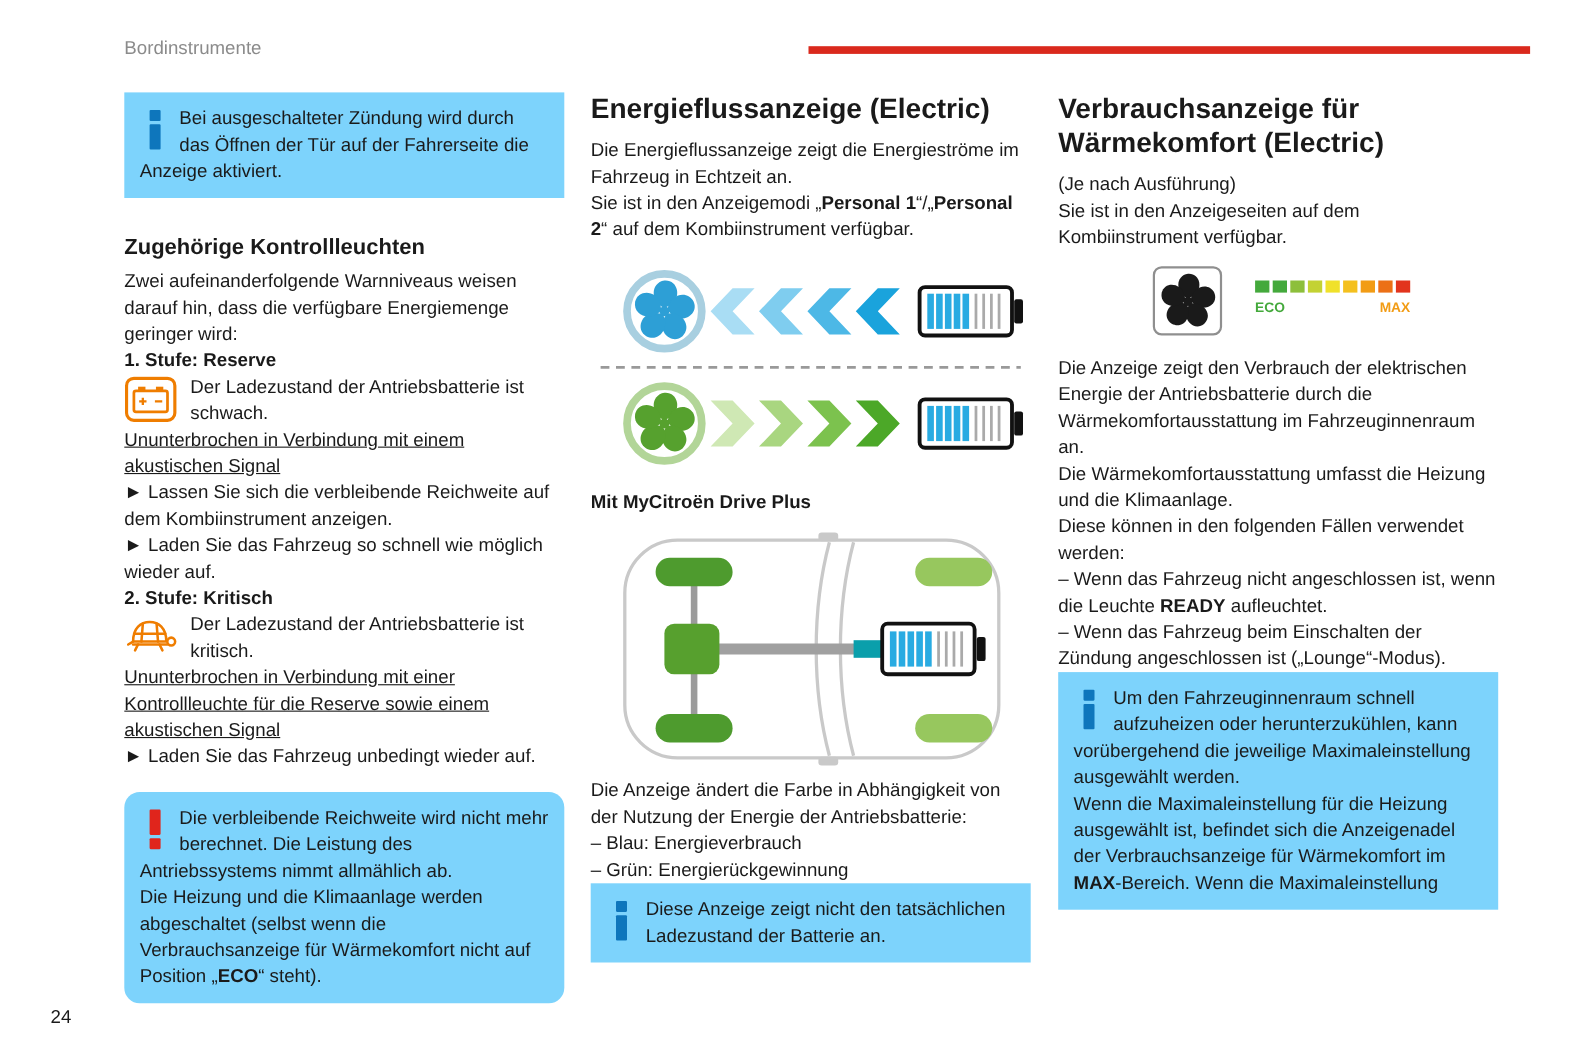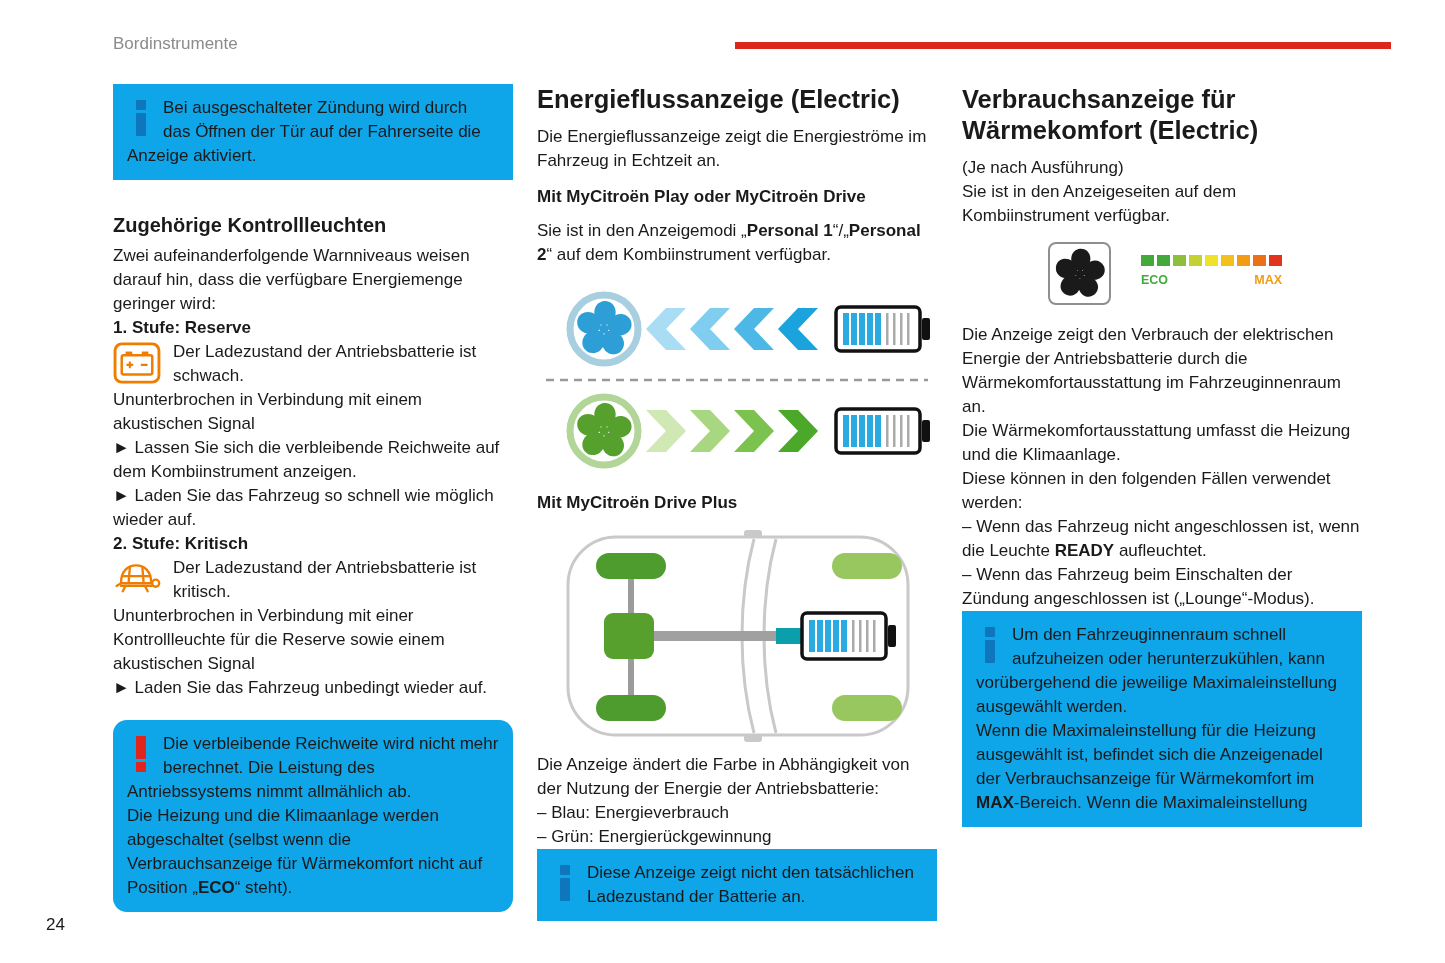--- a/index.html
+++ b/index.html
@@ -15,36 +15,36 @@
   .col1{left:113px;}
   .col2{left:537px;}
   .col3{left:962px;}
 
   .h1{font-size:25.5px;line-height:31px;font-weight:bold;margin:0 0 10px;}
   .h2{font-size:20px;line-height:26px;font-weight:bold;margin:32px 0 6px;}
   .h3{font-size:17px;font-weight:bold;margin:12px 0 10px;}
   p{margin:0;}
   .bold{font-weight:bold;}
 
-  .graybox{background:#0ea5e9;padding:12px 14px;overflow:hidden;}
+  .graybox{background:#7dd3fc;padding:12px 14px;overflow:hidden;}
   .mt{margin-top:20px;border-radius:14px;}
   .mt-s{}
 
   
   .glyph{float:left;width:12px;margin:4px 16px 2px 8px;display:flex;flex-direction:column;align-items:center;gap:3px;}
   .glyph span{display:block;border-radius:1px;}
   .i-dot,.i-bar{background:#0e76bc;}
   .w-dot,.w-bar{background:#e0251c;}
   .i-dot,.w-dot{width:10px;height:10px;}
   .i-bar,.w-bar{width:10px;height:23px;}
 
   
   .stage-row{margin:0;}
   .stage-icon{float:left;width:50px;height:46px;margin:2px 10px 0 0;}
-  .clr{clear:left;}
+  .clr{clear:left;text-decoration:underline;}
 
   figure{margin:14px 0 10px;display:block;text-align:center;}
   figure svg{display:block;margin:0 auto;}
 
   
   .comfort{display:flex;align-items:center;margin:14px 0 18px 86px;}
   .fan-box{width:63px;height:63px;border:2px solid #8f8f8f;border-radius:8px;
            display:flex;align-items:center;justify-content:center;background:#fff;}
   .grad-wrap{margin-left:30px;}
   .gsq-row{display:flex;gap:3px;}
@@ -116,21 +116,20 @@
       <p>Die verbleibende Reichweite wird nicht mehr berechnet. Die Leistung des Antriebssystems nimmt allmählich ab.</p>
       <p><span>Die Heizung und die Klimaanlage werden abgeschaltet (selbst wenn die Verbrauchsanzeige für Wärmekomfort nicht auf Position „</span><b>ECO</b><span>“ steht).</span></p>
     </div>
   </div>
 
   <div class="col col2">
 
     <div class="h1">Energieflussanzeige (Electric)</div>
     <p>Die Energieflussanzeige zeigt die Energieströme im Fahrzeug in Echtzeit an.</p>
 
-    <div class="h3">Mit MyCitroën Play oder MyCitroën Drive</div>
     <p><span>Sie ist in den Anzeigemodi „</span><b>Personal 1</b><span>“/„</span><b>Personal 2</b><span>“ auf dem Kombiinstrument verfügbar.</span></p>
 
     <figure>
       <svg width="398" height="198" viewBox="0 0 398 198">
 
         <g>
           <circle cx="66" cy="48" r="34" fill="#fff" stroke="#a8cfe0" stroke-width="7"></circle>
           <g transform="translate(66,48)" fill="#2d9fd6">
             <path d="M0,-3 C-13,-8 -13,-26 0,-28 C12,-29 16,-13 6,-6 Z"></path>
             <path d="M0,-3 C-13,-8 -13,-26 0,-28 C12,-29 16,-13 6,-6 Z" transform="rotate(72)"></path>

